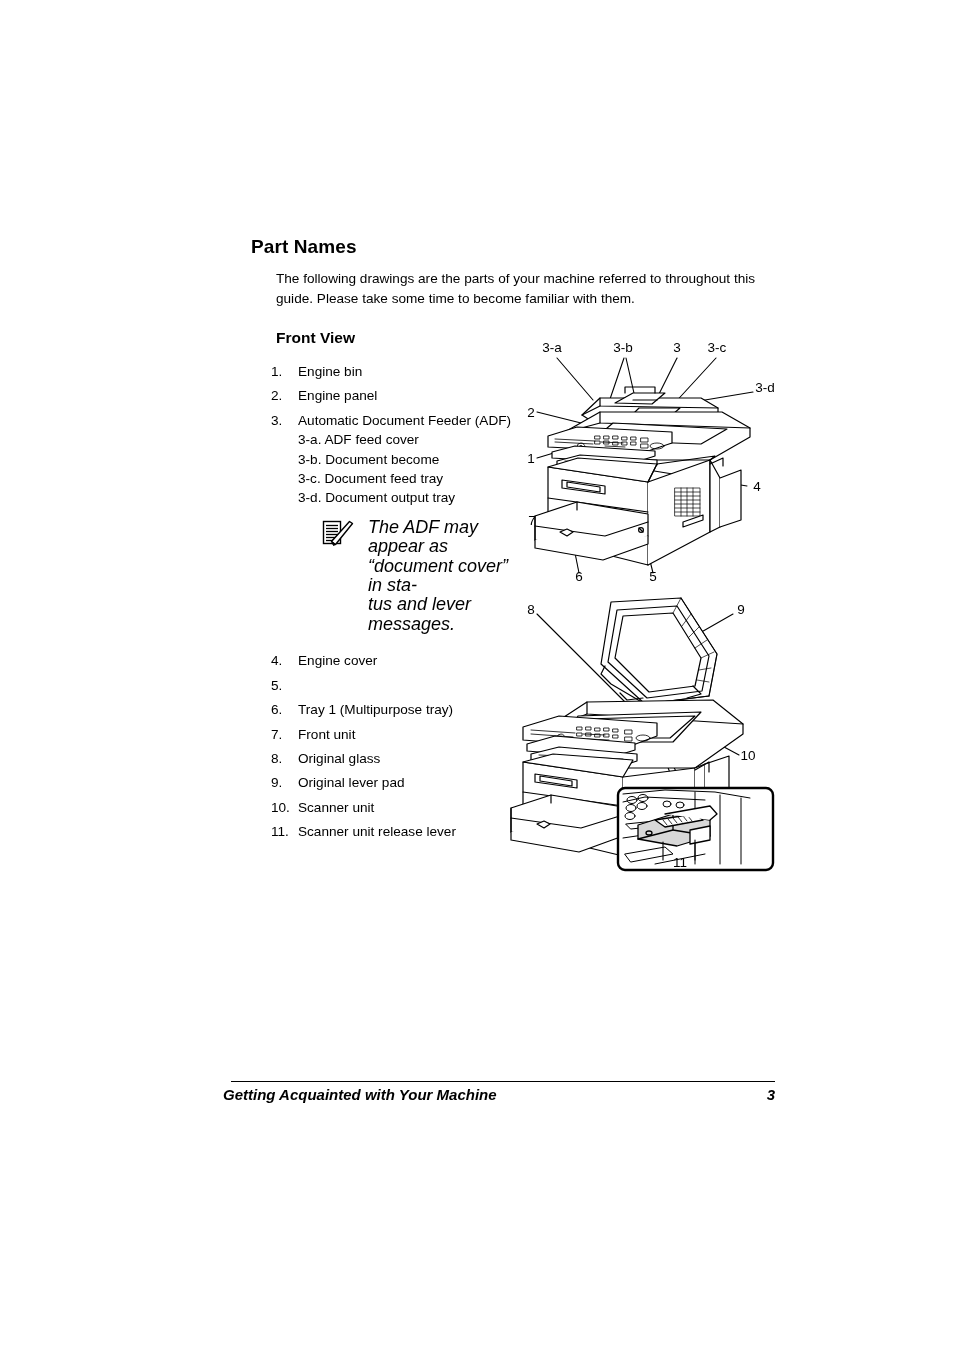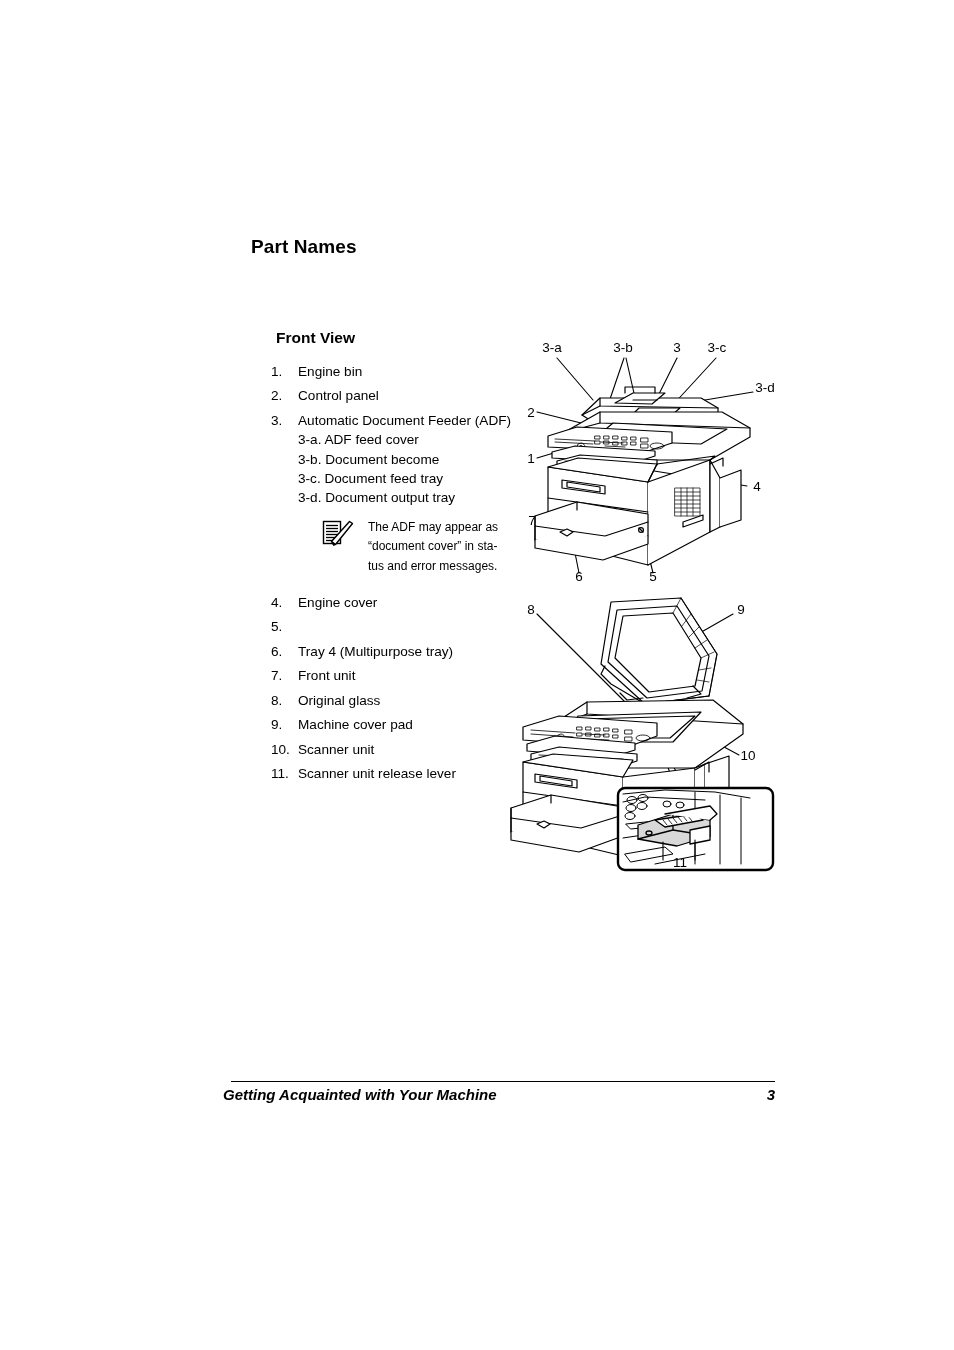--- a/index.html
+++ b/index.html
@@ -79,21 +79,22 @@
     margin-top: 10px;
     margin-bottom: 12px;
     margin-left: 24px;
   }
   .note-icon {
     flex: 0 0 46px;
     width: 46px;
     padding-top: 2px;
   }
   .note-text {
-    font-size: 12px;
+    font-style: italic;
+    font-size: 18px;
     line-height: 19.4px;
     width: 148px;
   }
 
   
   .fig1 {
     position: absolute;
     left: 505px;
     top: 330px;
     width: 290px;
@@ -138,33 +139,34 @@
 
   .cal { font-size: 13.5px; fill: #000; font-family: "Liberation Sans", sans-serif; }
 </style>
 </head>
 <body>
 
 <div id="page">
 
   <div class="h1">Part Names</div>
 
+  <div class="intro">The following drawings are the parts of your machine referred to throughout this guide. Please take some time to become familiar with them.</div>
 
   <div class="h2">Front View</div>
 
   <div class="list">
 
     <div class="li">
       <span class="num">1.</span>
       <span class="txt">Engine bin</span>
     </div>
 
     <div class="li">
       <span class="num">2.</span>
-      <span class="txt">Control panel</span>
+      <span class="txt">Engine panel</span>
     </div>
 
     <div class="li">
       <span class="num">3.</span>
       <span class="txt">
         <span>Automatic Document Feeder (ADF)</span>
         <span class="sublist">
           <div class="sub">
             <span>3-a. </span>
             <span>ADF feed cover</span>
@@ -197,53 +199,53 @@
                 <line x1="4" y1="20.5" x2="13" y2="20.5"></line>
               </g>
               <path d="M10 21 L30 3" stroke="#000000" stroke-width="1.6" fill="none"></path>
               <path d="M9.5 21.5 L13.5 24.5 L30.5 3.5 L27.5 1.5 Z" fill="#ffffff" stroke="#000000" stroke-width="1.4" stroke-linejoin="round"></path>
               <path d="M9.5 21.5 L13.5 24.5 L11.5 25.5 Z" fill="#000000" stroke="#000000" stroke-width="1"></path>
             </svg>
           </div>
           <div class="note-text">
             <div>The ADF may appear as</div>
             <div>“document cover” in sta-</div>
-            <div>tus and error messages.</div>
+            <div>tus and lever messages.</div>
           </div>
         </div>
       </span>
     </div>
 
     <div class="li">
       <span class="num">4.</span>
       <span class="txt">Engine cover</span>
     </div>
 
     <div class="li">
       <span class="num">5.</span>
     </div>
 
     <div class="li">
       <span class="num">6.</span>
-      <span class="txt">Tray 4 (Multipurpose tray)</span>
+      <span class="txt">Tray 1 (Multipurpose tray)</span>
     </div>
 
     <div class="li">
       <span class="num">7.</span>
       <span class="txt">Front unit</span>
     </div>
 
     <div class="li">
       <span class="num">8.</span>
       <span class="txt">Original glass</span>
     </div>
 
     <div class="li">
       <span class="num">9.</span>
-      <span class="txt">Machine cover pad</span>
+      <span class="txt">Original lever pad</span>
     </div>
 
     <div class="li">
       <span class="num wide">10.</span>
       <span class="txt">Scanner unit</span>
     </div>
 
     <div class="li">
       <span class="num wide">11.</span>
       <span class="txt">Scanner unit release lever</span>

